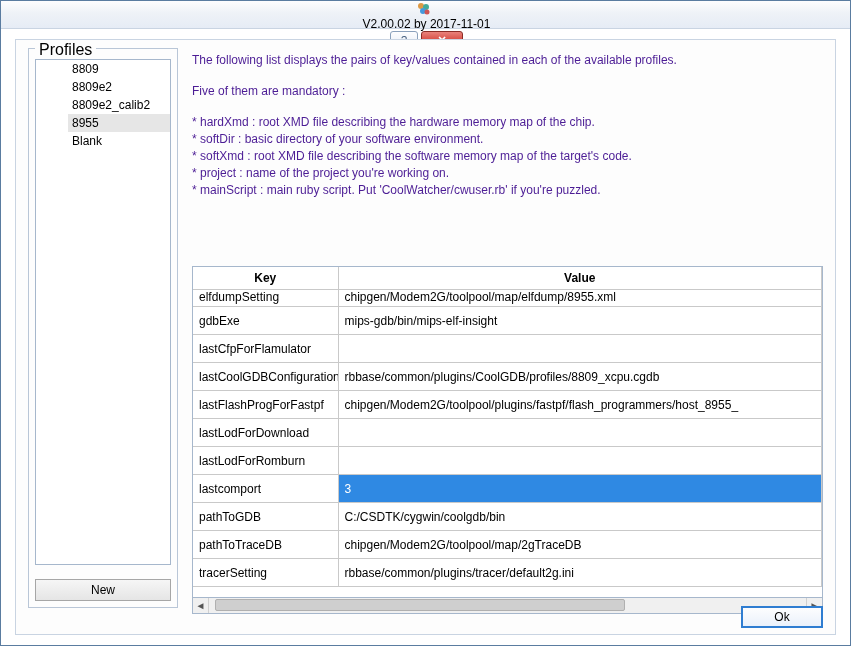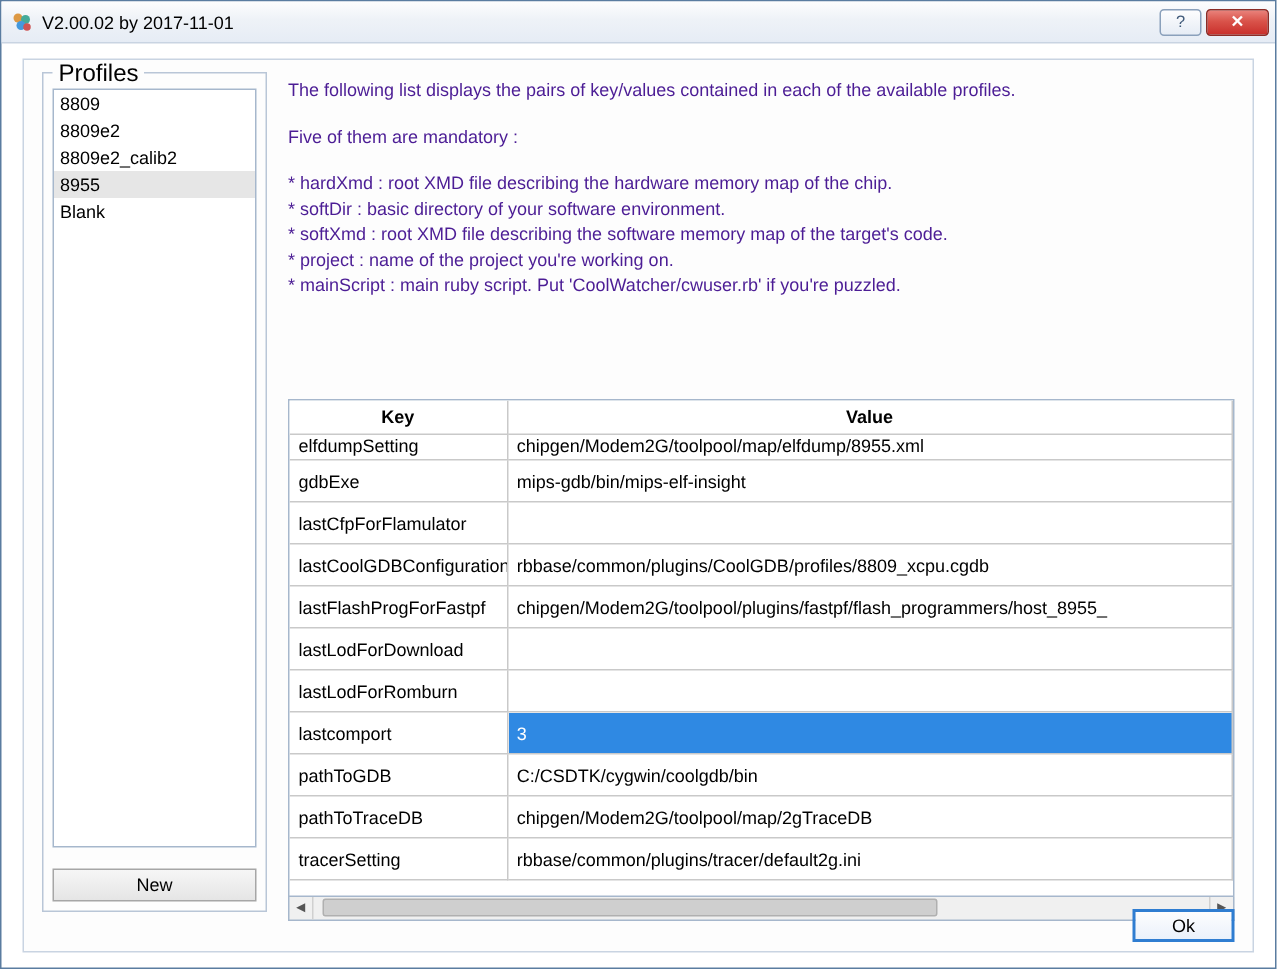--- a/index.html
+++ b/index.html
@@ -17,20 +17,21 @@
     border: 1px solid #5a7ca0;
     position: relative;
   }
   .titlebar {
     height: 28px;
     background: linear-gradient(to bottom, #fdfdfe, #eef2f7 45%, #e6ecf5);
     border-bottom: 1px solid #c9d4e2;
     display: flex;
     align-items: center;
     padding: 0 4px 0 6px;
+    flex-direction: column;
   }
   .titlebar-icon {
     width: 16px; height: 16px;
     margin-right: 5px;
     display: flex; align-items: center; justify-content: center;
   }
   .titlebar-title { flex: 1; color: #000; }
   .titlebar-btns { display: flex; gap: 3px; }
   .tb-btn {
     width: 28px; height: 18px;
@@ -78,20 +79,21 @@
     top: 10px; left: 6px; right: 6px;
     height: 506px;
     border: 1px solid #a6b7cc;
     background: #fff;
     overflow: auto;
   }
   .profile-item {
     padding: 1px 4px;
     cursor: default;
     line-height: 16px;
+    margin-left: 32px;
   }
   .profile-item.selected {
     background: #e6e6e6;
   }
   .new-btn {
     position: absolute;
     left: 6px; right: 6px; bottom: 6px;
     height: 22px;
     background: linear-gradient(to bottom, #f6f6f6, #e5e5e5);
     border: 1px solid #a6a6a6;
@@ -171,21 +173,21 @@
   }
   .hscroll .arrow.left { left: 0; border-right: 1px solid #d0d0d0; }
   .hscroll .arrow.right { right: 0; border-left: 1px solid #d0d0d0; }
   .hscroll .thumb {
     position: absolute; top: 1px; left: 22px; width: 410px; height: 12px;
     background: #cfcfcf; border: 1px solid #b0b0b0; border-radius: 2px;
   }
   .ok-btn {
     position: absolute;
     right: 12px; bottom: 6px;
-    width: 68px; height: 22px;
+    width: 82px; height: 22px;
     border: 2px solid #2f7dd1;
     background: linear-gradient(to bottom, #fdfdfe, #eaf1fb);
     text-align: center;
     line-height: 18px;
   }
 </style>
 </head>
 <body>
 
 <div class="window">

